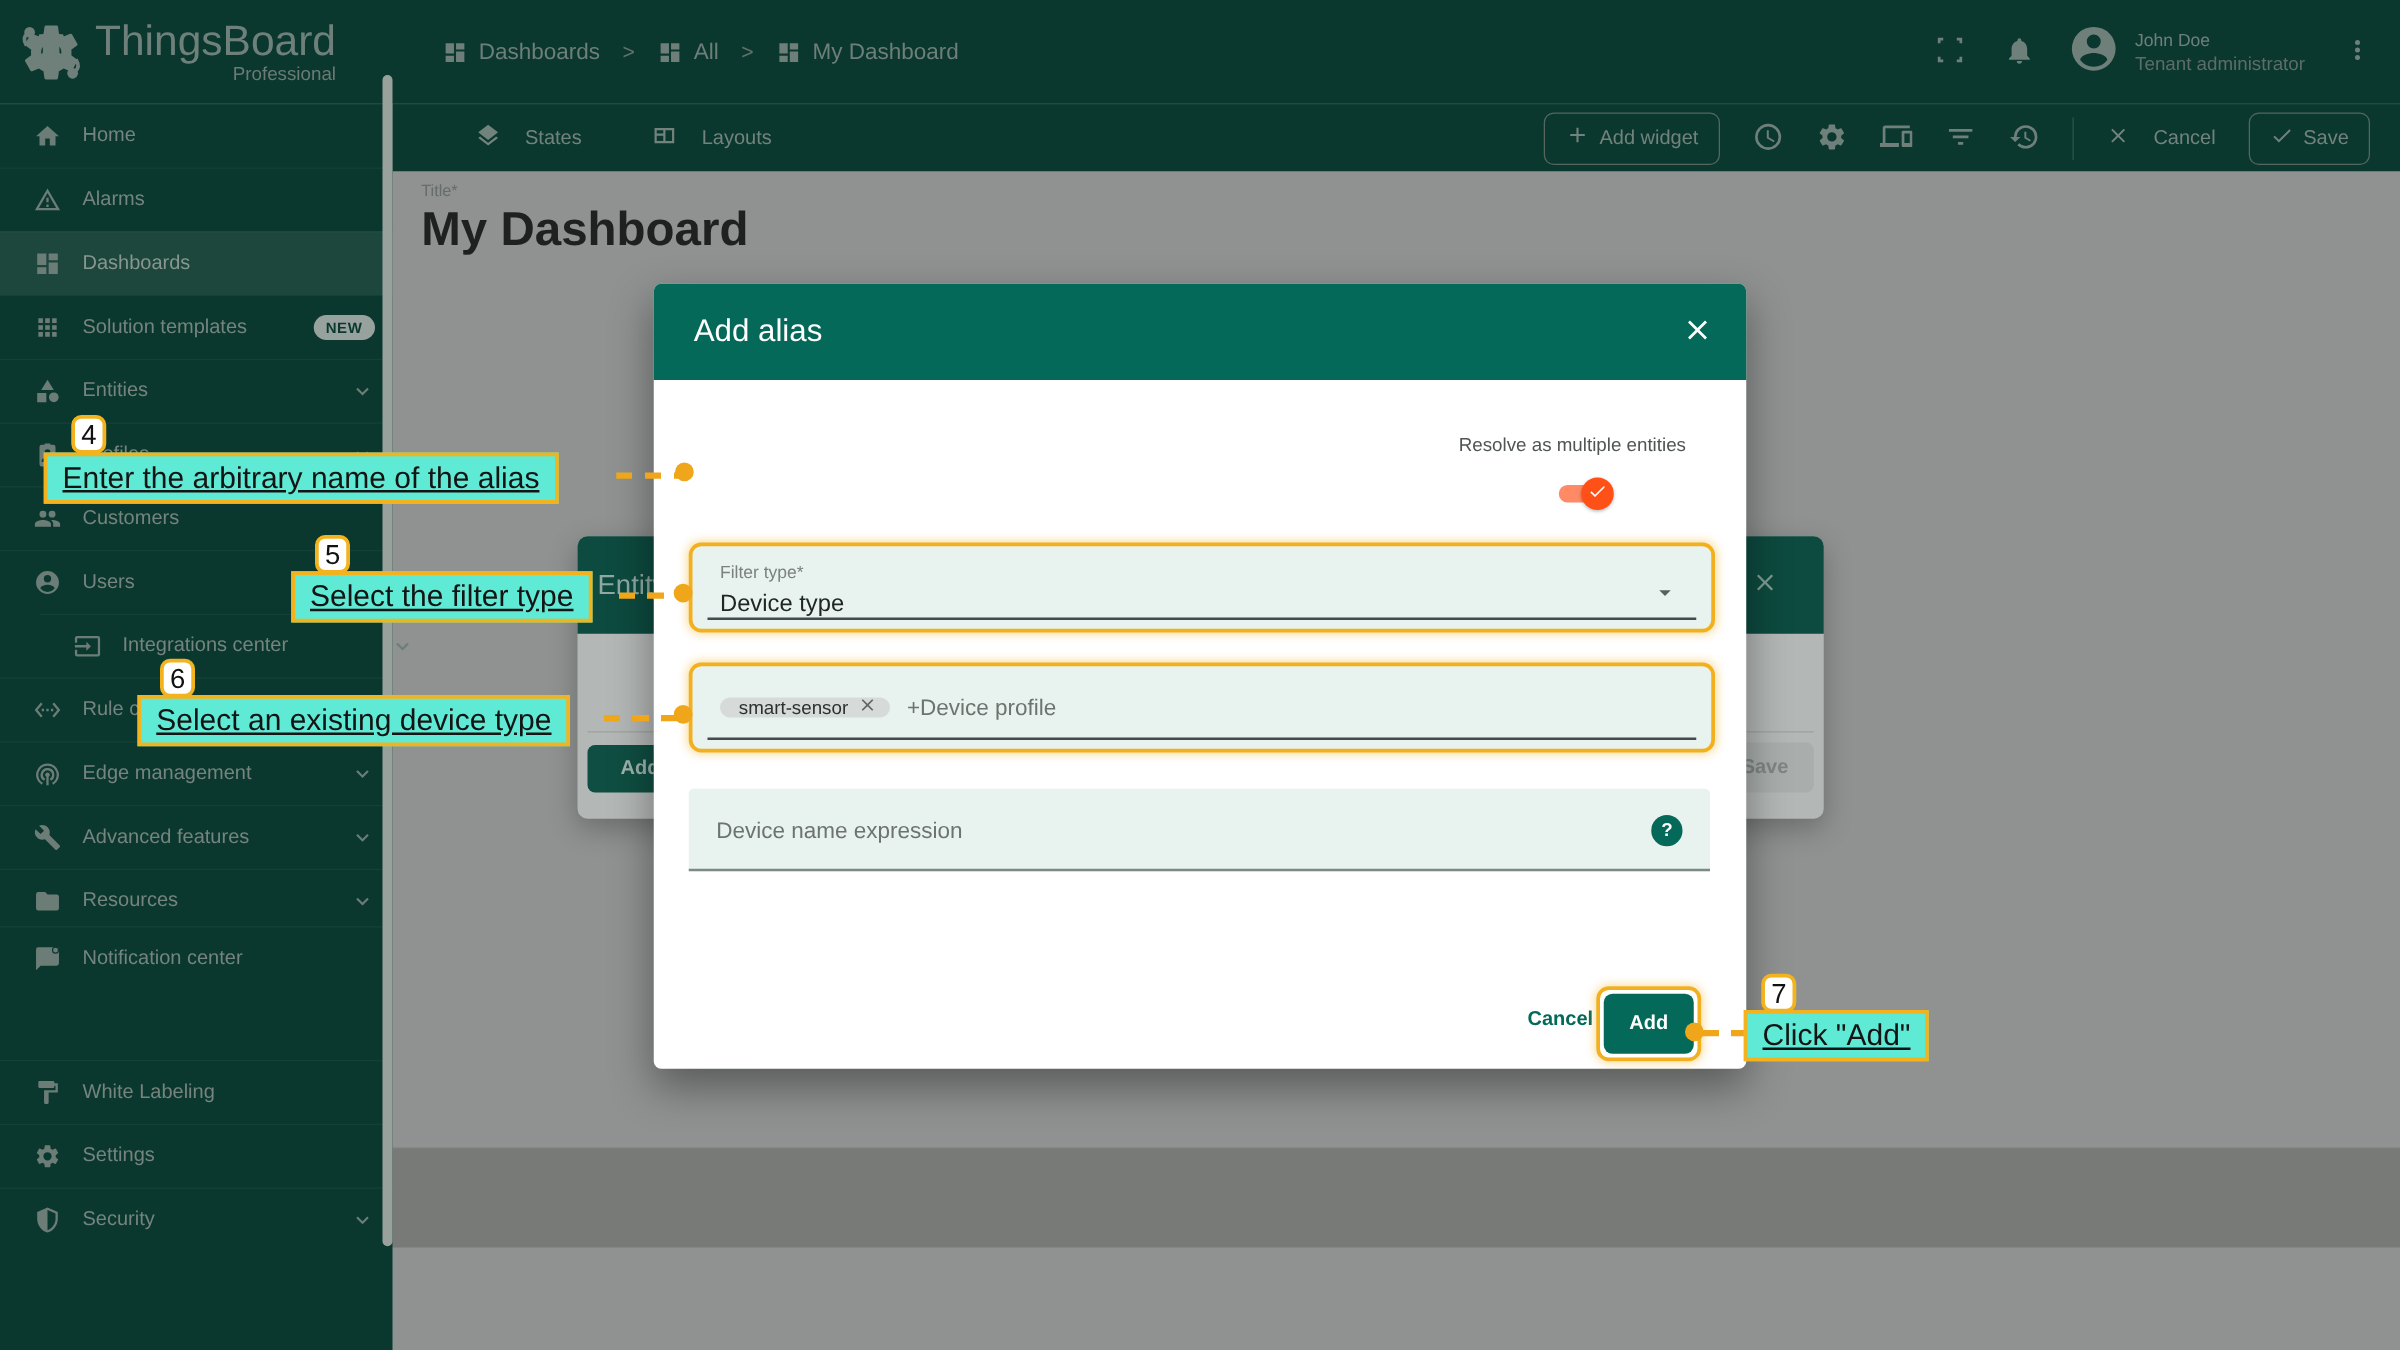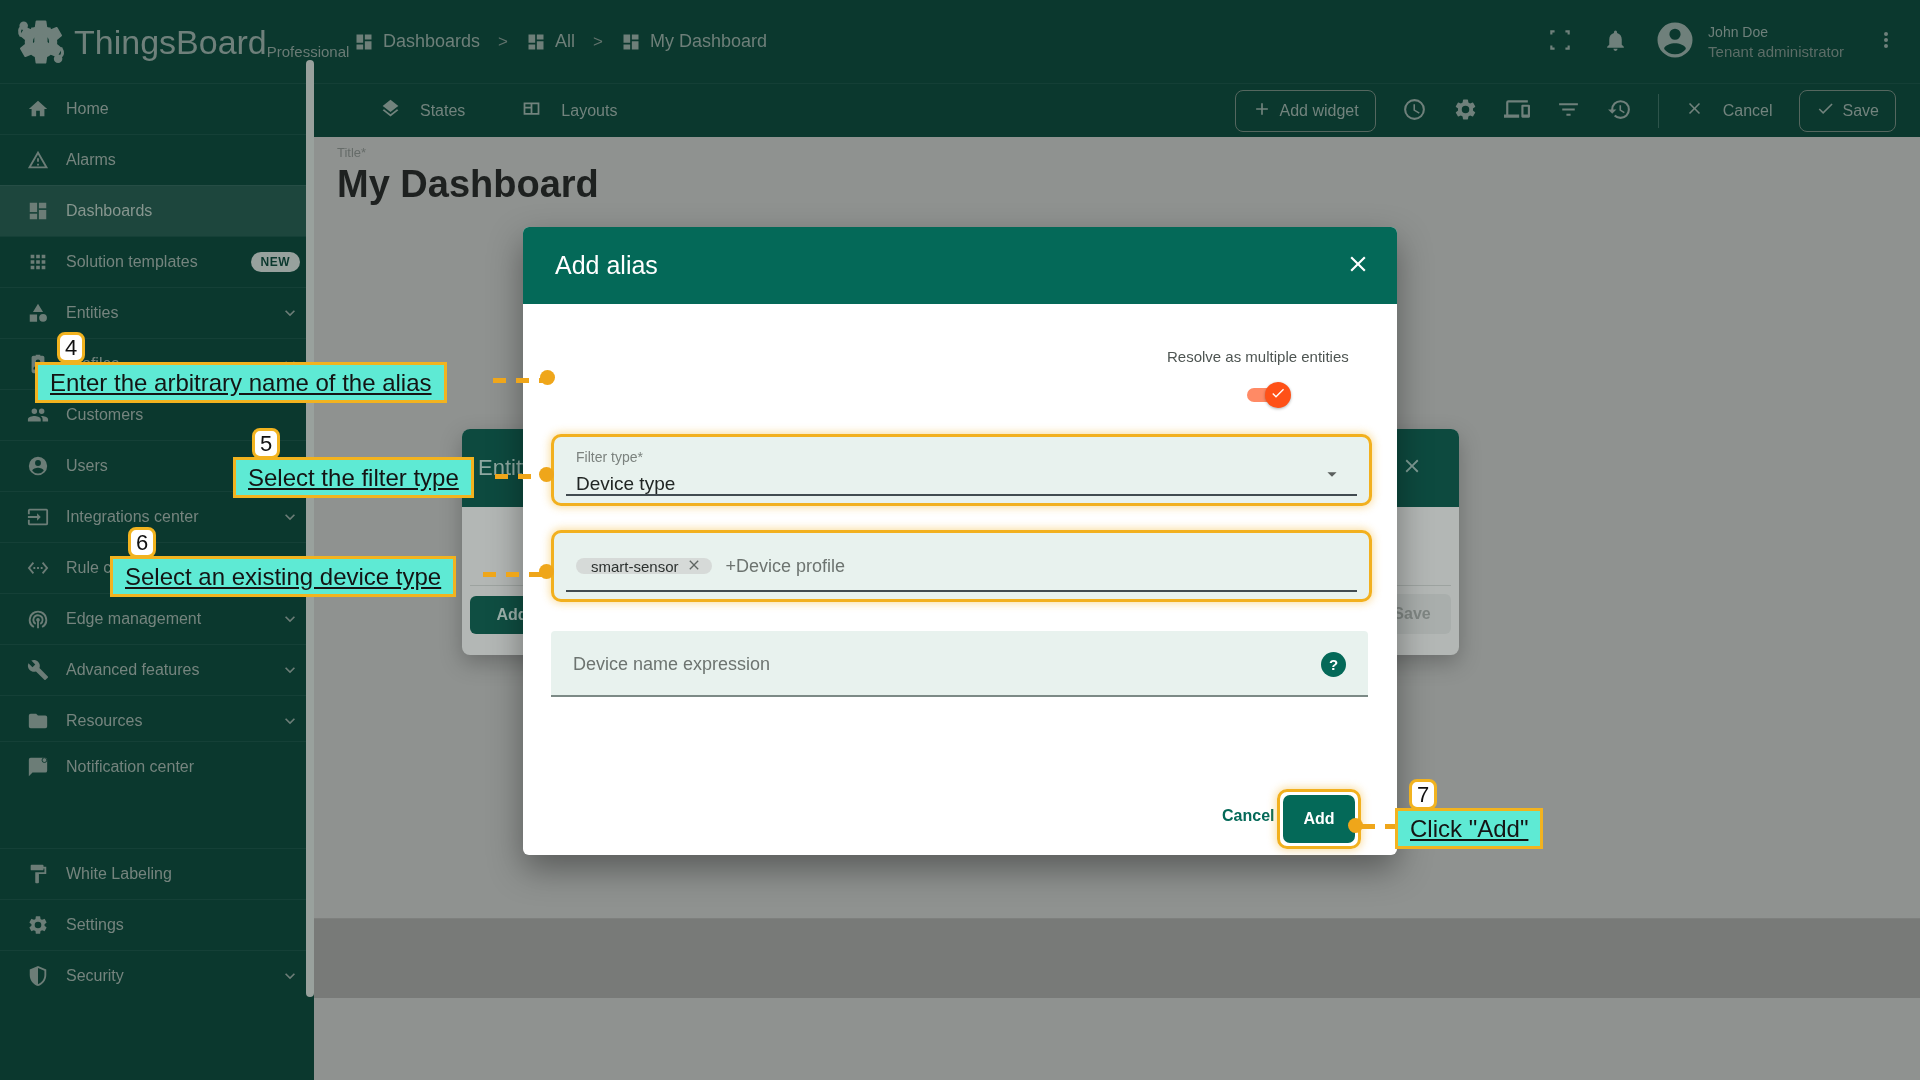--- a/index.html
+++ b/index.html
@@ -4,21 +4,21 @@
 <style>
   html,body{margin:0;padding:0;background:#444;}
   .app{position:relative;width:1920px;height:1080px;overflow:hidden;
        background:#8f9290;font-family:"Liberation Sans",sans-serif;
        -webkit-font-smoothing:antialiased;}
   
   .top{position:absolute;left:0;top:0;width:1920px;height:83px;background:#0b382e;
        display:flex;align-items:center;z-index:15;}
   .logo{display:flex;align-items:center;margin-left:14px;width:292px;color:#6f807b;}
   .logo-gear{width:56px;height:56px;display:flex;align-items:center;}
-  .logo-text{display:flex;flex-direction:row;align-items:flex-end;margin-left:6px;}
+  .logo-text{display:flex;flex-direction:column;align-items:flex-end;margin-left:6px;}
   .logo-title{font-size:34px;line-height:36px;color:#6f807b;}
   .logo-sub{font-size:15px;color:#6a7b75;margin-top:0px;}
   .crumbs{display:flex;align-items:center;margin-left:48px;color:#6e7f79;font-size:18px;}
   .crumb{display:flex;align-items:center;gap:9px;}
   .crumb-sep{margin:0 18px;font-size:17px;color:#62736d;}
   .top-right{margin-left:auto;display:flex;align-items:center;margin-right:22px;color:#6f807b;}
   .icon-btn{display:flex;align-items:center;justify-content:center;color:#6f807b;background:none;border:none;padding:0;cursor:pointer;}
   .user-block{display:flex;flex-direction:column;margin-left:12px;line-height:19px;}
   .user-name{font-size:14px;color:#6f807b;}
   .user-role{font-size:15px;color:#5c6d67;} .gap26{margin-left:26px;} .gap30{margin-left:30px;}
@@ -257,21 +257,21 @@
         <span class="s-lb">Customers</span>
       </div>
       <div class="side-item" style="top: 357px;">
         <span class="s-ic">
           <svg width="22" height="22" viewBox="0 0 24 24" fill="currentColor" aria-hidden="true">
             <path d="M12 2a10 10 0 1 0 0 20 10 10 0 0 0 0-20zm0 3.5a3.2 3.2 0 1 1 0 6.4 3.2 3.2 0 0 1 0-6.4zm0 14.7a7.7 7.7 0 0 1-6.2-3.1c0-2.1 4.1-3.2 6.2-3.2s6.2 1.1 6.2 3.2a7.7 7.7 0 0 1-6.2 3.1z"></path>
           </svg>
         </span>
         <span class="s-lb">Users</span>
       </div>
-      <div class="side-item" style="top: 408px;">
+      <div class="side-item" style="top: 408px; margin-left: 32px;">
         <span class="s-ic">
           <svg width="22" height="22" viewBox="0 0 24 24" fill="currentColor" aria-hidden="true">
             <path d="M21 3H3a2 2 0 0 0-2 2v4h2V5h18v14H3v-4H1v4a2 2 0 0 0 2 2h18a2 2 0 0 0 2-2V5a2 2 0 0 0-2-2zM11 16l4-4-4-4v3H1v2h10v3z"></path>
           </svg>
         </span>
         <span class="s-lb">Integrations center</span>
         <span class="chev">
           <svg width="20" height="20" viewBox="0 0 24 24" fill="currentColor" aria-hidden="true">
             <path d="M7.41 8.59 12 13.17l4.59-4.58L18 10l-6 6-6-6 1.41-1.41z"></path>
           </svg>

